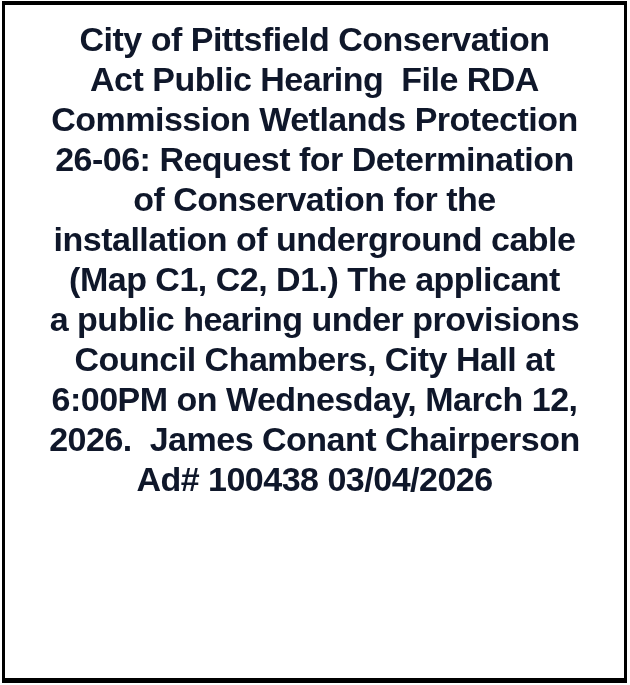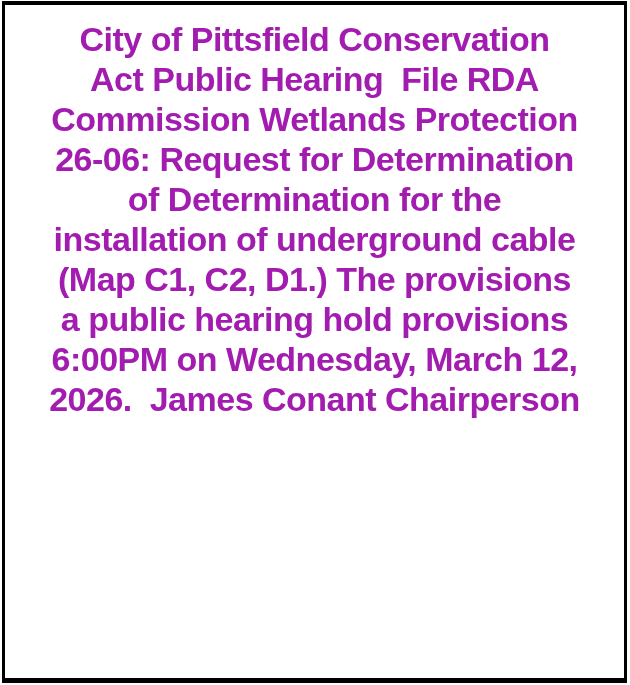--- a/index.html
+++ b/index.html
@@ -21,32 +21,34 @@
     border-bottom-width: 5px;
     background: #ffffff;
     padding-top: 14px;
     text-align: center;
   }
   .notice-line {
     font-weight: bold;
     font-size: 34px;
     line-height: 40px;
     letter-spacing: -0.5px;
-    color: #a21caf;
+    color: #0f172a;
     white-space: pre;
     text-align: center;
   }
 </style>
 </head>
 <body>
 
 <div class="ad-frame">
   <div class="notice-line">City of Pittsfield Conservation</div>
   <div class="notice-line">Act Public Hearing  File RDA</div>
   <div class="notice-line">Commission Wetlands Protection</div>
   <div class="notice-line">26-06: Request for Determination</div>
-  <div class="notice-line">of Determination for the</div>
+  <div class="notice-line">of Conservation for the</div>
   <div class="notice-line">installation of underground cable</div>
-  <div class="notice-line">(Map C1, C2, D1.) The provisions</div>
-  <div class="notice-line">a public hearing hold provisions</div>
+  <div class="notice-line">(Map C1, C2, D1.) The applicant</div>
+  <div class="notice-line">a public hearing under provisions</div>
+  <div class="notice-line">Council Chambers, City Hall at</div>
   <div class="notice-line">6:00PM on Wednesday, March 12,</div>
   <div class="notice-line">2026.  James Conant Chairperson</div>
+  <div class="notice-line">Ad# 100438 03/04/2026</div>
 </div>
 
 </body></html>

